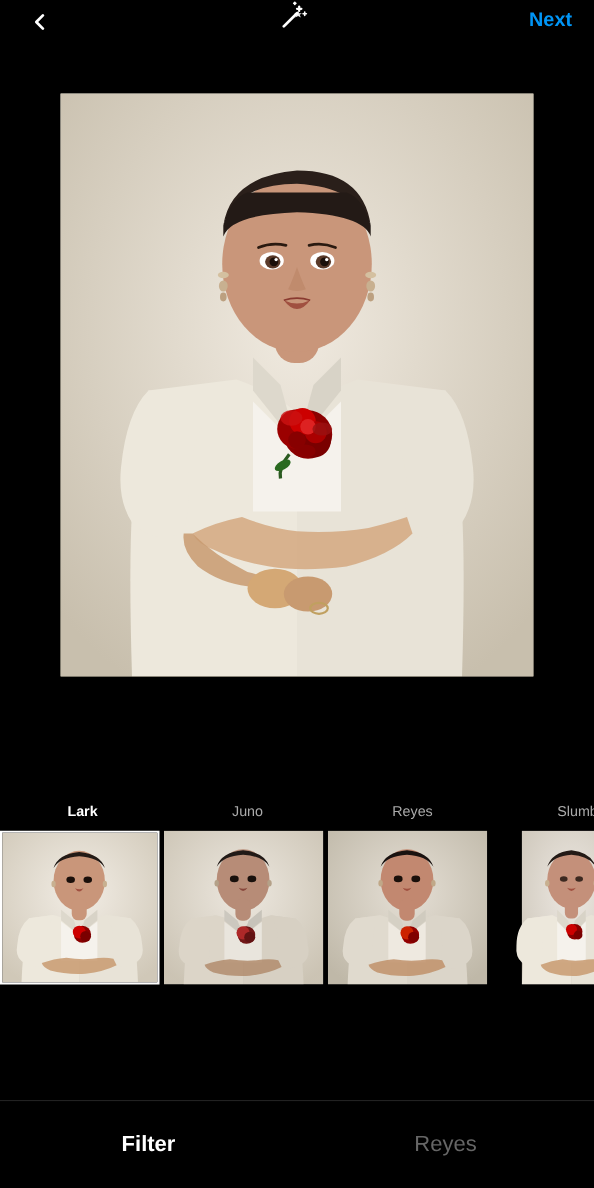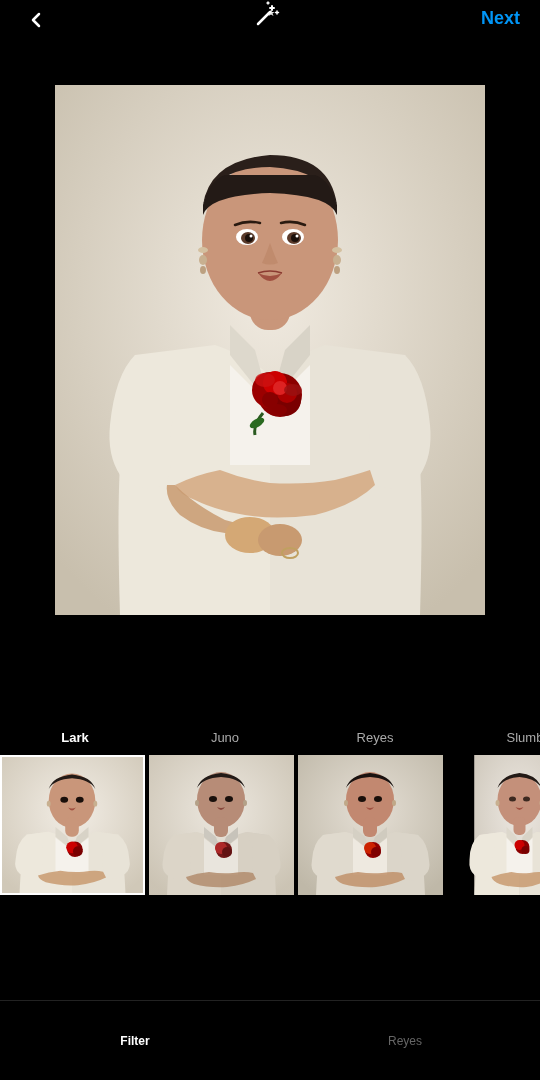--- a/index.html
+++ b/index.html
@@ -147,21 +147,21 @@
       border-top: 1px solid #222;
     }
     .tab-item {
       display: flex;
       flex-direction: column;
       align-items: center;
       cursor: pointer;
       flex: 1;
     }
     .tab-label {
-      font-size: 12px;
+      font-size: 20px;
       font-weight: 500;
     }
     .tab-label.active {
       color: #fff;
       font-weight: 600;
     }
     .tab-label.inactive {
       color: #666;
     }
 

